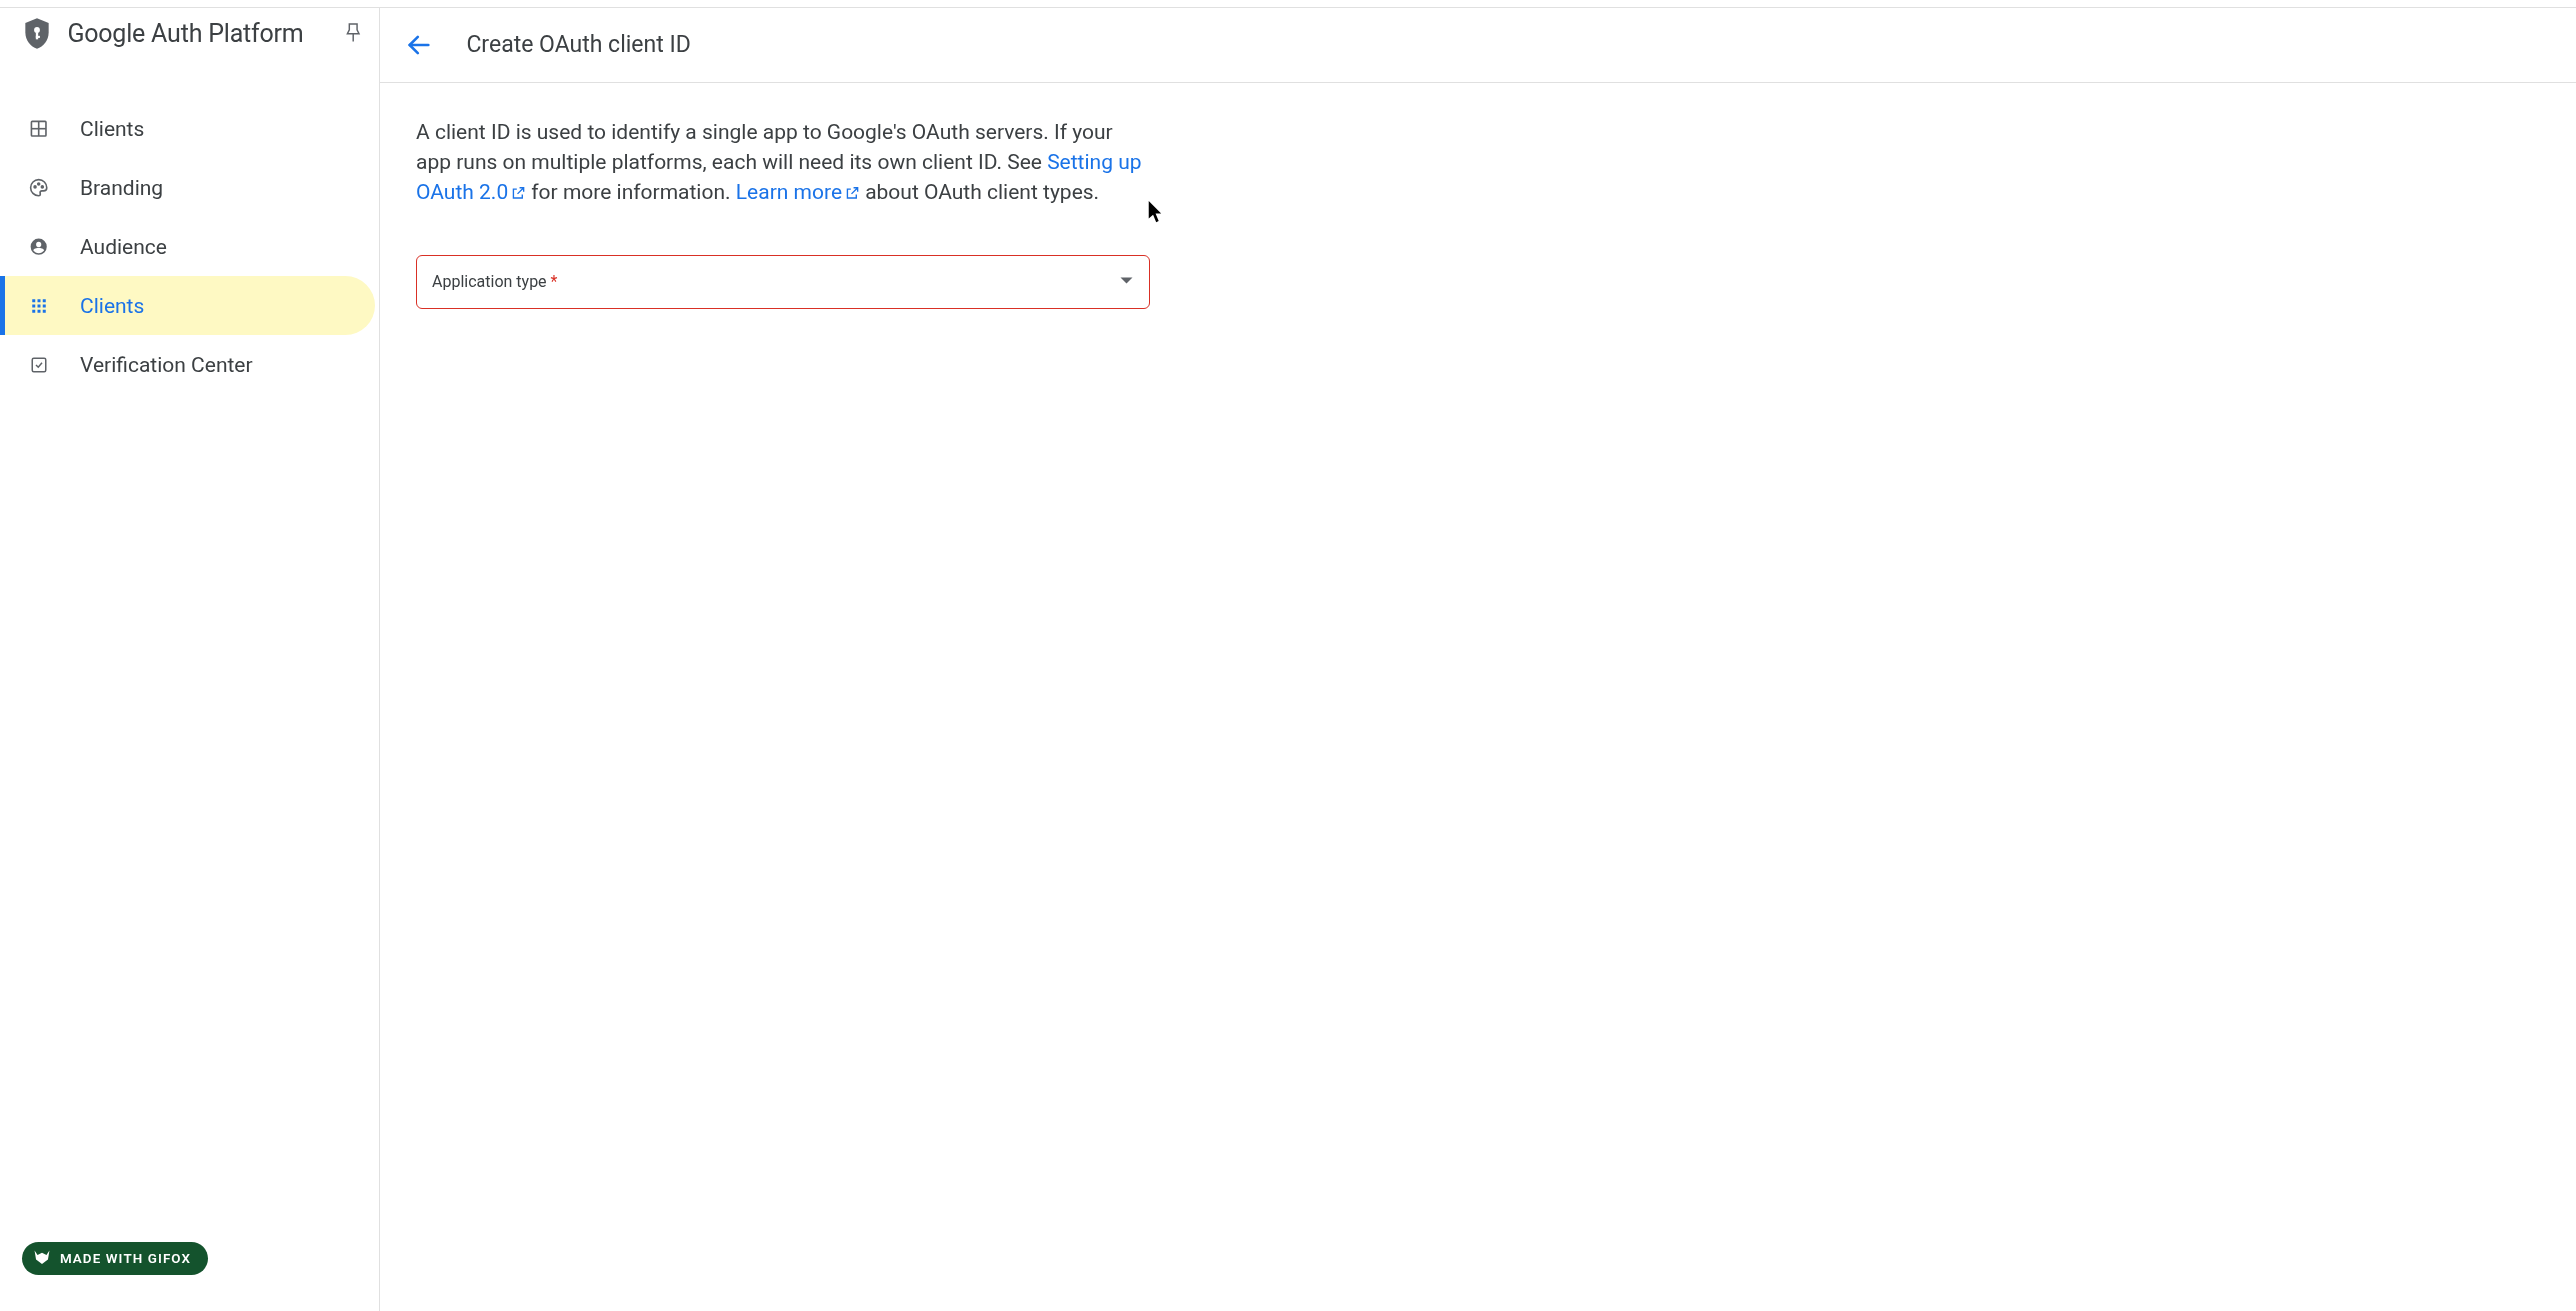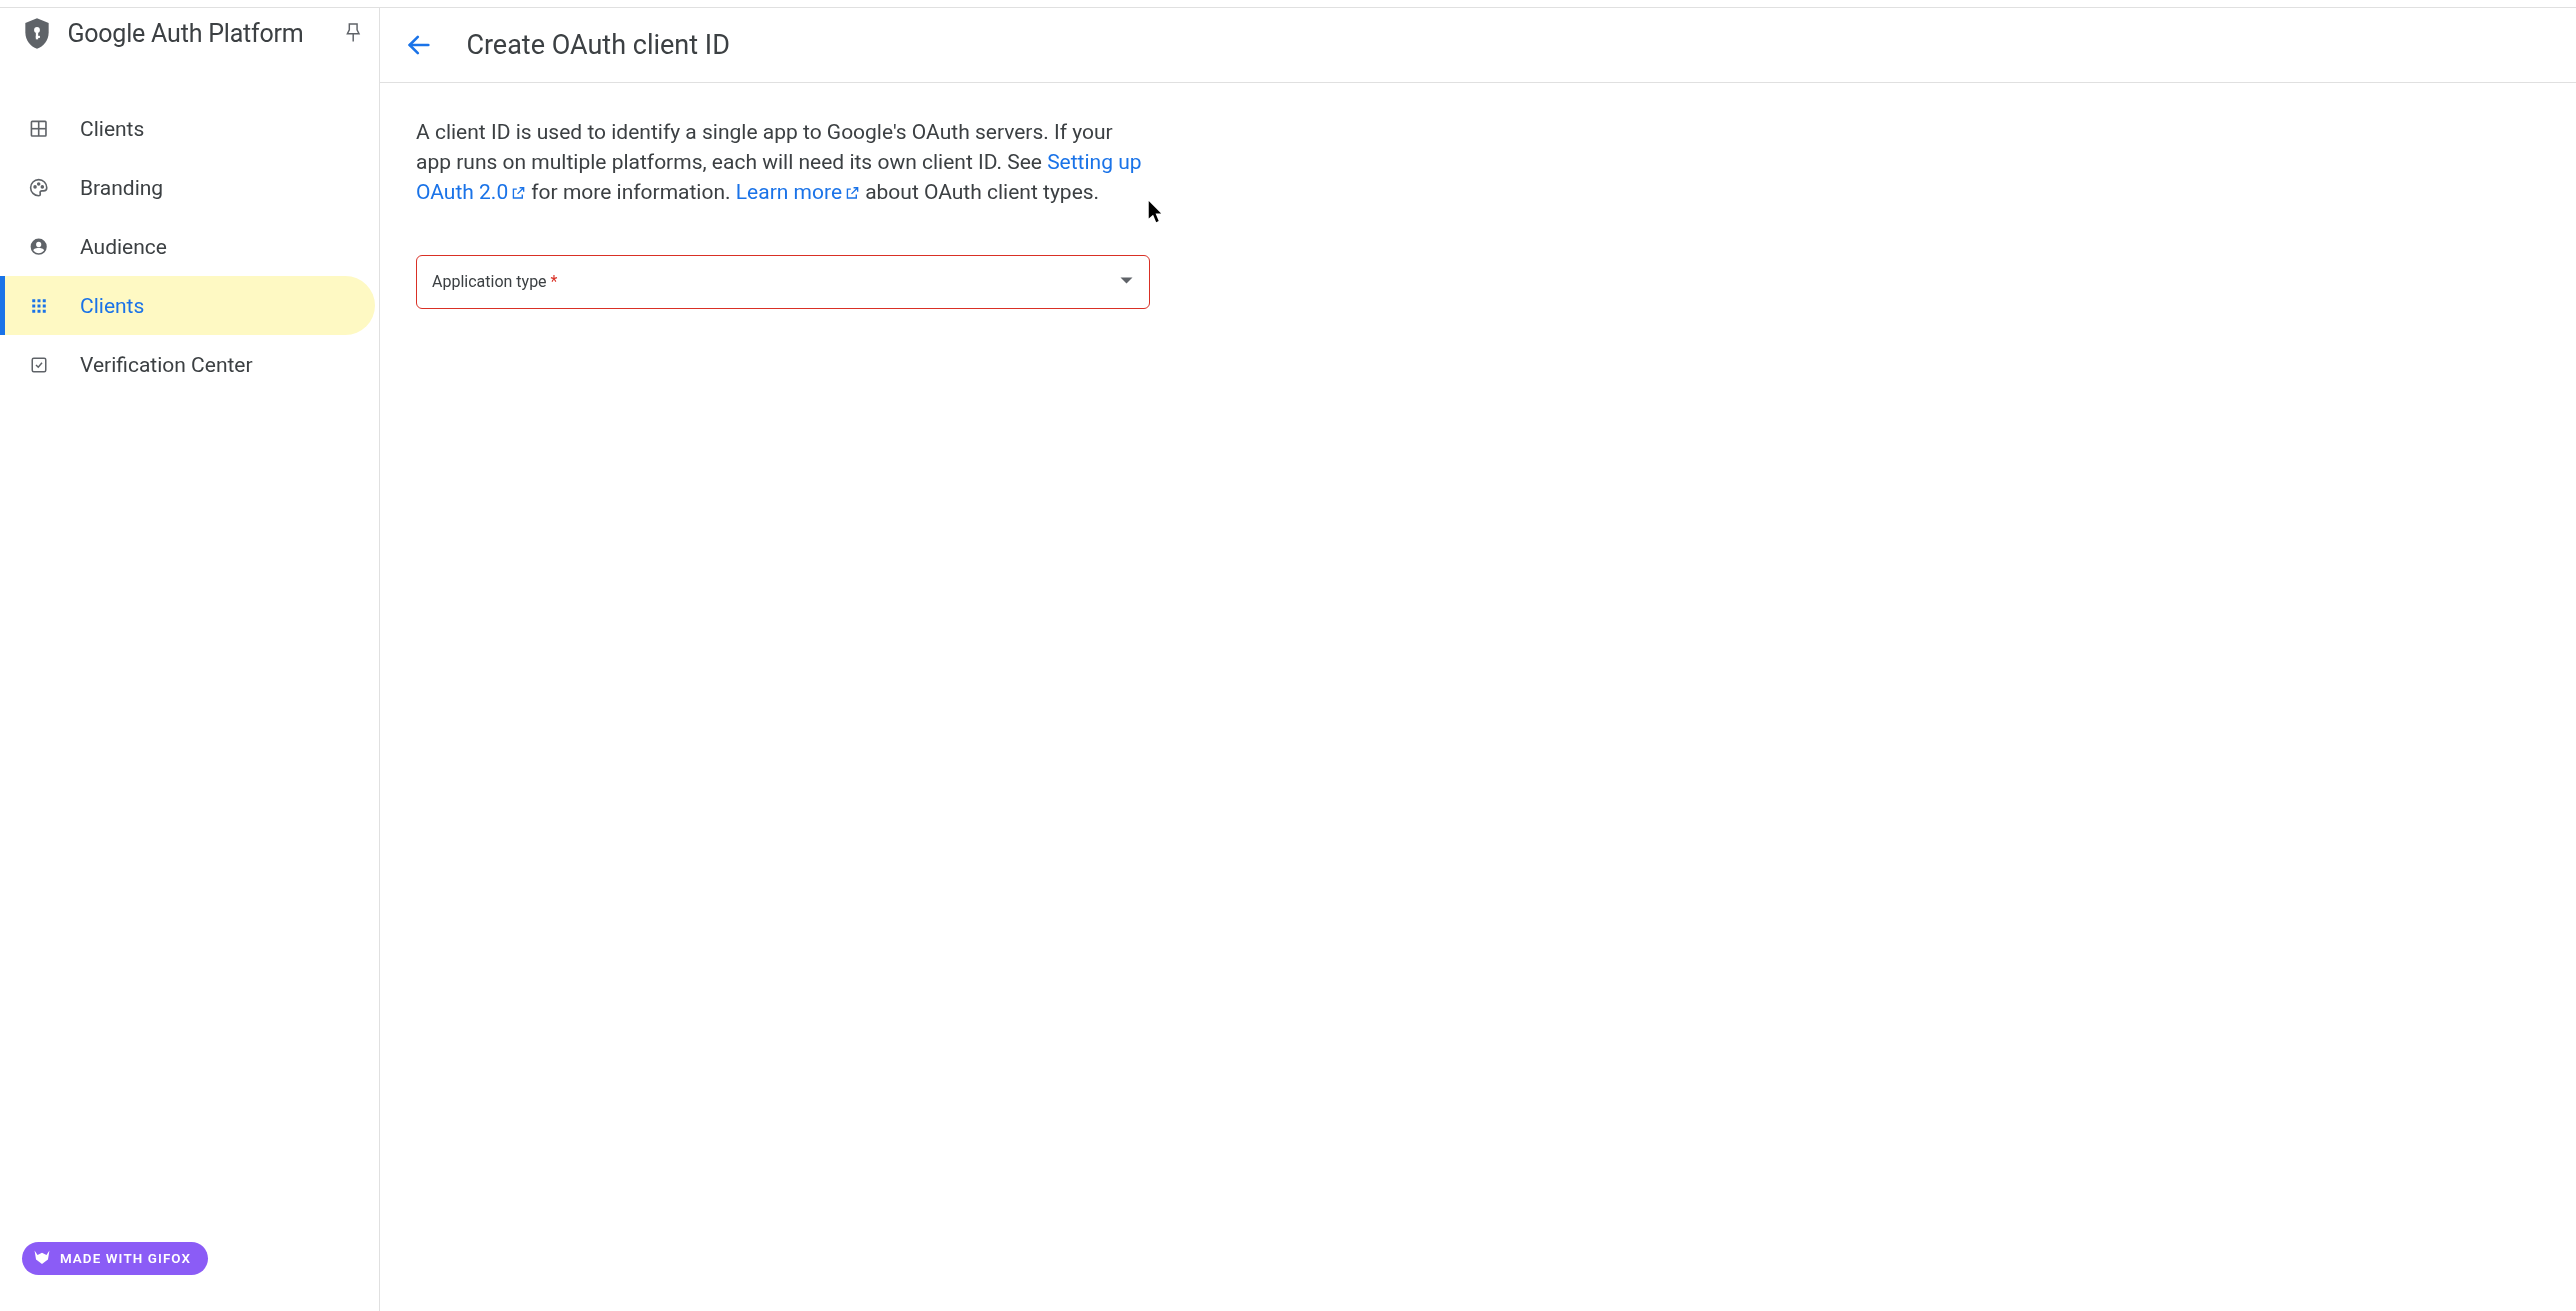--- a/index.html
+++ b/index.html
@@ -117,21 +117,21 @@
     .back-btn {
       width: 33px;
       height: 33px;
       display: flex;
       align-items: center;
       justify-content: center;
       color: #1a73e8;
       cursor: pointer;
     }
     .page-title {
-      font-size: 27px;
+      font-size: 23px;
       font-weight: 400;
       color: #3c4043;
     }
     .content {
       padding: 34px 36px;
       max-width: 806px;
     }
     .description {
       font-size: 21px;
       line-height: 1.43;
@@ -169,21 +169,21 @@
     .select-label .lbl-text {
       color: #3c4043;
     }
     .dropdown-arrow {
       color: #5f6368;
     }
     .badge {
       position: absolute;
       bottom: 36px;
       left: 22.4px;
-      background: #8b5cf6;
+      background: #14532d;
       color: #fff;
       border-radius: 19.4px;
       height: 33px;
       display: flex;
       align-items: center;
       padding: 0 16.4px 0 10.5px;
       gap: 9px;
       font-size: 13.4px;
       font-weight: 600;
       letter-spacing: 1.1px;

